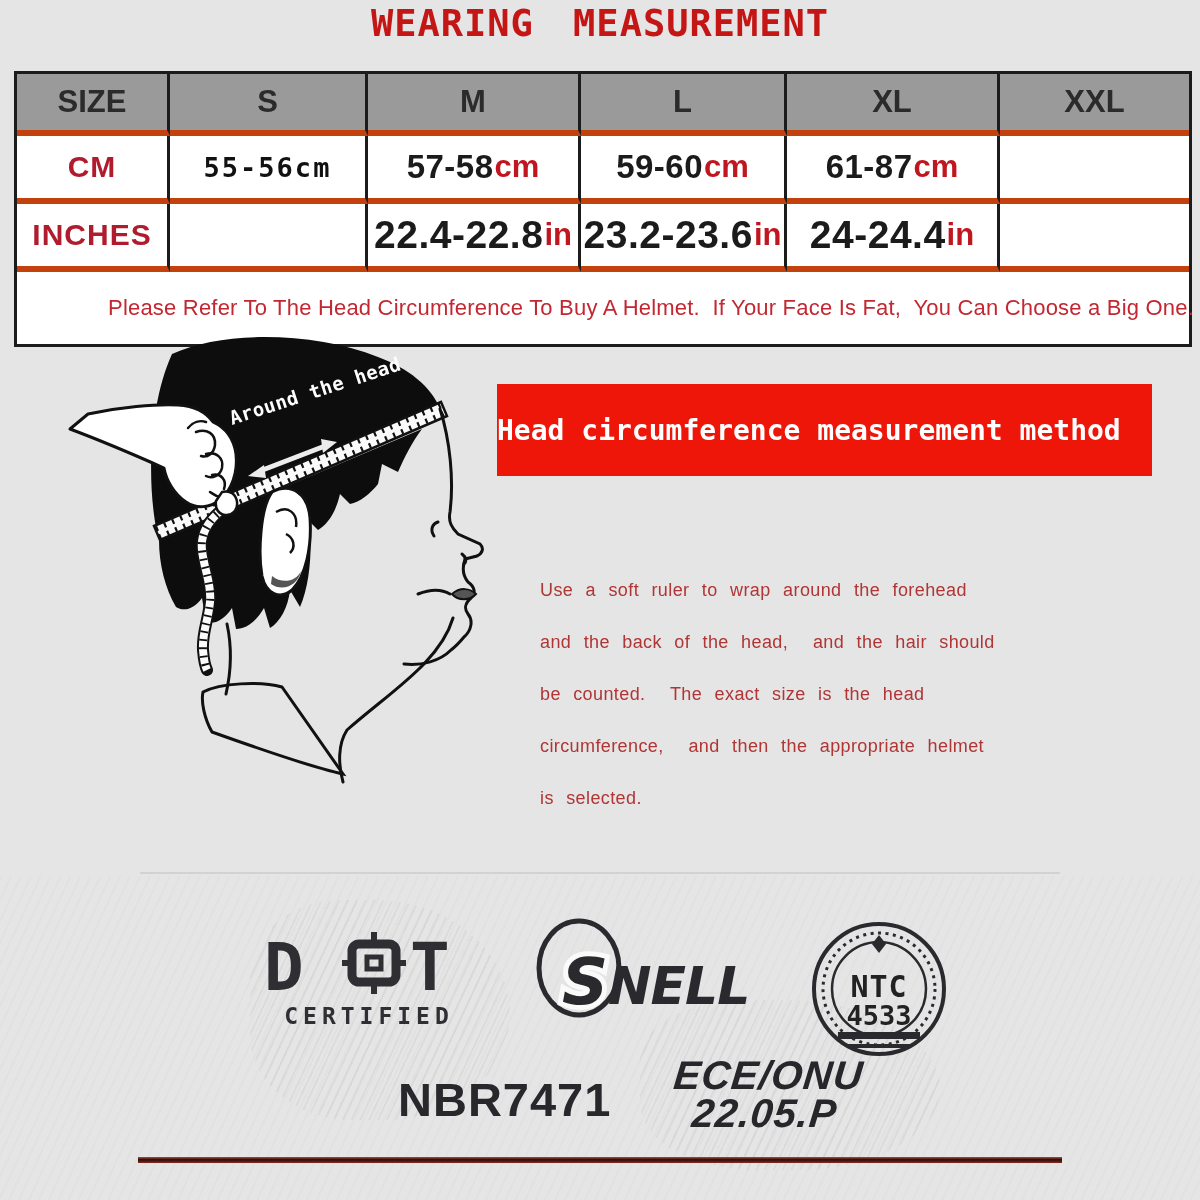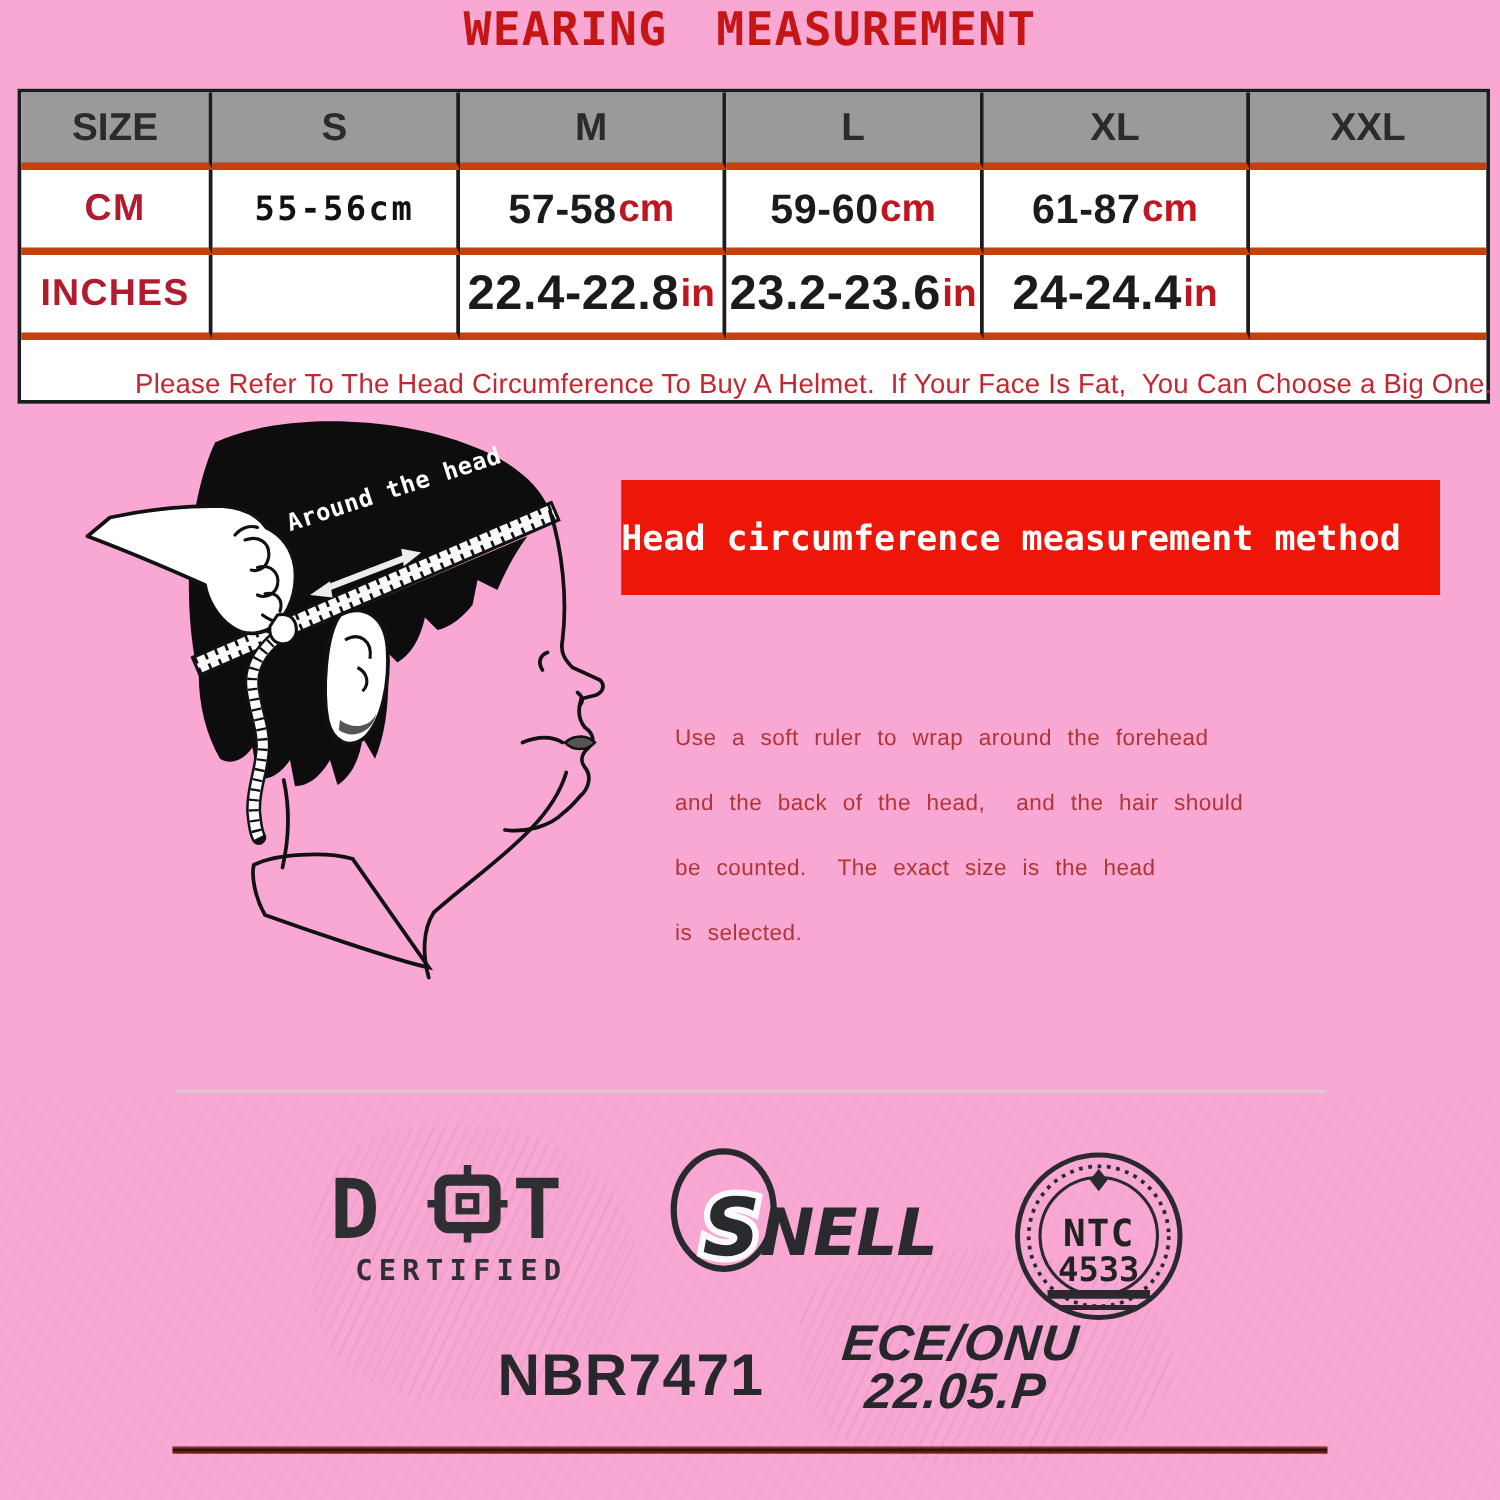--- a/index.html
+++ b/index.html
@@ -1,16 +1,16 @@
 <!DOCTYPE html>
 <html><head>
 <meta charset="utf-8">
 <style>
   html,body{margin:0;padding:0;background:#ffffff;}
-  #stage{position:relative;width:1200px;height:1200px;background:#f9a8d4;overflow:hidden;
+  #stage{position:relative;width:1200px;height:1200px;background:#e5e5e5;overflow:hidden;
          font-family:"Liberation Sans",sans-serif;}
   .pre{white-space:pre;}
 
   
   .title{position:absolute;top:2px;left:0;width:100%;text-align:center;
          font-family:"DejaVu Sans Mono",monospace;font-weight:bold;font-size:37px;
          letter-spacing:1px;word-spacing:16px;color:#c51616;}
 
   
   .size-table{position:absolute;left:14px;top:71px;width:1172px;border:3px solid #1c1c1c;
@@ -20,21 +20,21 @@
   .cell.last{border-right:none;}
   .rowend{border-bottom:none;}
   .hcell{height:56px;background:#9a9a9a;color:#2b2b2b;font-weight:bold;font-size:31px;}
   .vcell{height:62px;}
   .rowlabel{color:#b01c2e;font-weight:bold;font-size:30px;letter-spacing:1px;}
   .num{color:#1b1b1b;font-weight:bold;font-size:33px;letter-spacing:0.5px;}
   .num.small{font-size:39px;}
   .unit{color:#c01620;font-weight:bold;font-size:31px;margin-left:1px;}
   .monoval{font-family:"DejaVu Sans Mono",monospace;font-weight:bold;font-size:27px;
            color:#111;letter-spacing:2px;}
-  .note-row{grid-column:1 / -1;height:48px;display:flex;align-items:flex-end;
+  .note-row{grid-column:1 / -1;height:72px;display:flex;align-items:center;
             padding-left:80px;gap:16px;background:#fff;}
   .note-text{color:#c32731;font-size:22px;font-weight:500;letter-spacing:0.2px;}
 
   
   .figure{position:absolute;left:60px;top:332px;width:440px;height:540px;}
   .banner{position:absolute;left:497px;top:384px;width:655px;height:92px;background:#ed1609;
           display:flex;align-items:center;justify-content:flex-start;}
   .banner-text{color:#ffffff;font-family:"DejaVu Sans Mono",monospace;font-weight:bold;
                font-size:28px;letter-spacing:0;}
   .method{position:absolute;left:540px;top:564px;}
@@ -182,20 +182,21 @@
   </svg>
 
   <div class="banner">
     <span class="banner-text">Head circumference measurement method</span>
   </div>
 
   <div class="method">
     <div class="method-line pre">Use a soft ruler to wrap around the forehead</div>
     <div class="method-line pre">and the back of the head,  and the hair should</div>
     <div class="method-line pre">be counted.  The exact size is the head</div>
+    <div class="method-line pre">circumference,  and then the appropriate helmet</div>
     <div class="method-line pre">is selected.</div>
   </div>
 
   <div class="divider"></div>
 
   <div class="stamp-bg"></div>
   <div class="stamp-patch" style="left:250px;top:900px;width:260px;height:220px;"></div>
   <div class="stamp-patch" style="left:640px;top:1000px;width:300px;height:170px;"></div>
 
   <svg class="logo" style="left:262px;top:930px;" width="215" height="102" viewBox="0 0 215 102">

